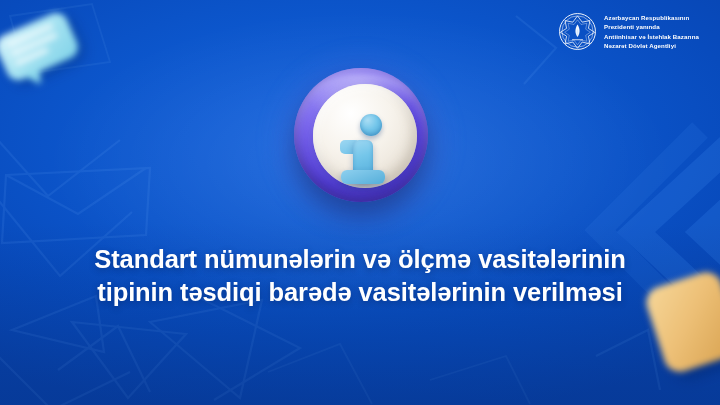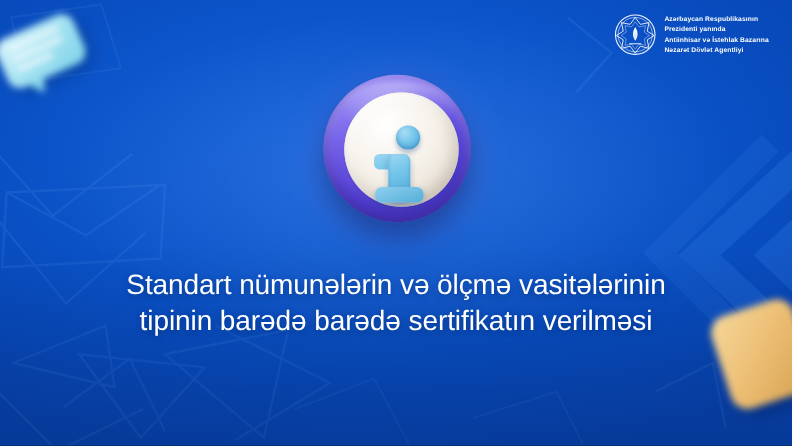--- a/index.html
+++ b/index.html
@@ -219,21 +219,21 @@
 
   
   .title {
     position: absolute;
     left: 0;
     right: 0;
     top: 243px;
     text-align: center;
     color: #ffffff;
     font-size: 25.5px;
-    font-weight: normal;
+    font-weight: bold;
     line-height: 33px;
     letter-spacing: -0.1px;
     text-shadow: 0 2px 6px rgba(4,28,80,0.42);
     padding: 0 32px;
     box-sizing: border-box;
   }
   .title-line { display: block; }
 </style>
 </head>
 <body>
@@ -320,16 +320,16 @@
     <div class="logo-text">
       <span class="logo-line">Azərbaycan Respublikasının</span>
       <span class="logo-line">Prezidenti yanında</span>
       <span class="logo-line">Antiinhisar və İstehlak Bazarına</span>
       <span class="logo-line">Nəzarət Dövlət Agentliyi</span>
     </div>
   </div>
 
   <div class="title">
     <span class="title-line">Standart nümunələrin və ölçmə vasitələrinin</span>
-    <span class="title-line">tipinin barədə barədə sertifikatın verilməsi</span>
+    <span class="title-line">tipinin təsdiqi barədə vasitələrinin verilməsi</span>
   </div>
 
 </div>
 
 </body></html>

